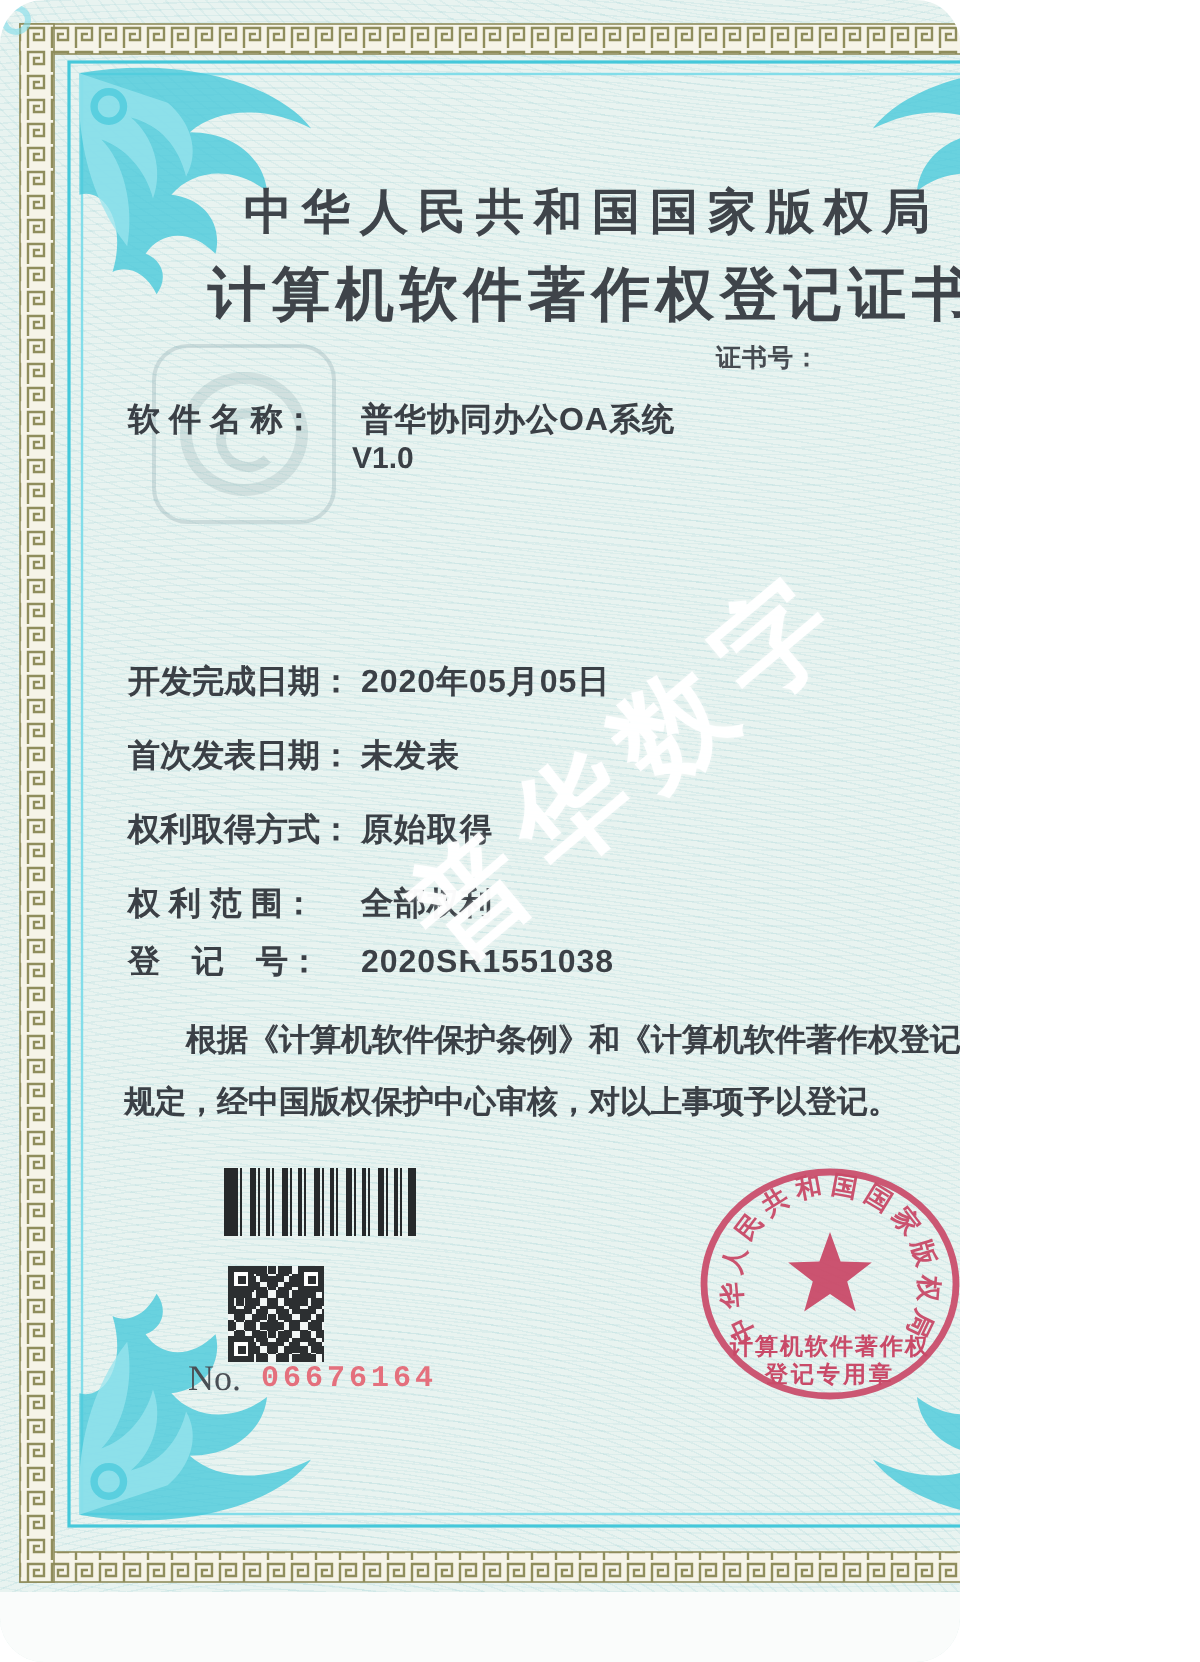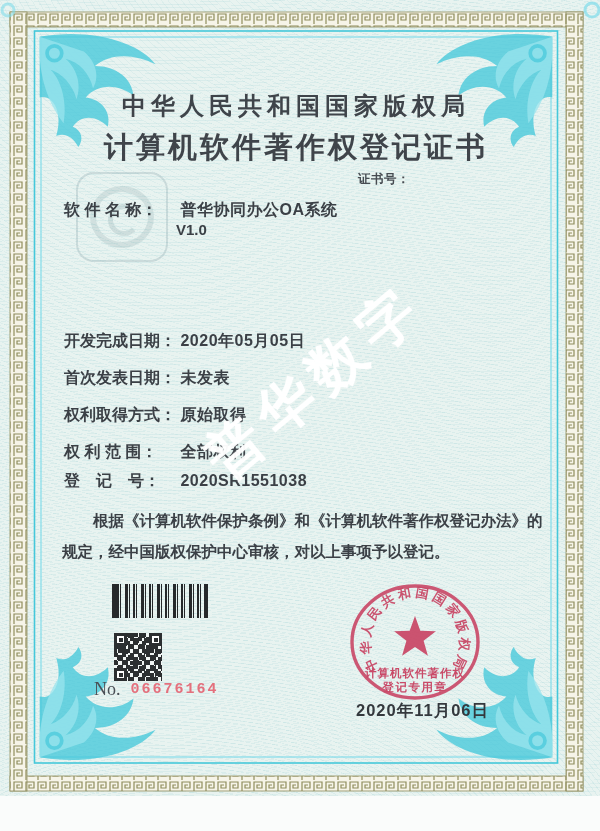--- a/index.html
+++ b/index.html
@@ -1,22 +1,23 @@
 <!DOCTYPE html>
 <html><head>
 <meta charset="utf-8">
 <style>
   html,body{margin:0;padding:0;}
   body{font-family:"Liberation Sans","DejaVu Sans",sans-serif;}
   .page{
-    position:relative;width:600px;height:831px;overflow:hidden;
+    position:relative;width:480px;height:831px;overflow:hidden;
     background-color:#e8f3f0;
     background-image:
       repeating-radial-gradient(ellipse 1300px 860px at 28% 112%, rgba(137,199,205,.16) 0 1px, rgba(255,255,255,0) 1px 5px),
       repeating-radial-gradient(ellipse 1500px 950px at 82% -12%, rgba(137,199,205,.13) 0 1px, rgba(255,255,255,0) 1px 6px);
+    border-radius: 22px;
   }
   .deco{position:absolute;left:0;top:0;z-index:1;}
   .bottom-strip{position:absolute;left:0;top:796px;width:600px;height:35px;background:#fafcfb;z-index:0;}
 
   .center-band{position:absolute;left:34px;width:524px;text-align:center;color:#3f444a;z-index:3;}
   .authority{top:90px;font-size:24px;font-weight:bold;letter-spacing:5px;}
   .cert-title{top:128px;font-size:29px;font-weight:bold;letter-spacing:3px;}
   .cert-no{position:absolute;left:358px;top:171px;font-size:12.5px;font-weight:bold;color:#474c52;z-index:3;display:flex;gap:10px;letter-spacing:.5px;flex-direction:column;}
 
   .field-row{position:absolute;left:64px;font-size:16px;font-weight:bold;color:#3b4046;z-index:3;white-space:nowrap;}
@@ -154,17 +155,16 @@
     <ellipse cx="0" cy="0" rx="63" ry="56" fill="none" stroke="#c94a68" stroke-width="3.4" opacity="0.92"></ellipse>
     <path id="sealArc" d="M -32.9 30.7 A 45 45 0 1 1 32.9 30.7" fill="none"></path>
     <text font-size="13" font-weight="bold" fill="#c94a68" letter-spacing="3.5" opacity="0.95">
       <textPath href="#sealArc" startOffset="50%" text-anchor="middle">中华人民共和国国家版权局</textPath>
     </text>
     <polygon fill="#c94a68" opacity="0.95" points="0,-26 5.3,-11.3 20.9,-10.8 8.6,-1.2 12.9,13.8 0,5 -12.9,13.8 -8.6,-1.2 -20.9,-10.8 -5.3,-11.3"></polygon>
     <text x="0" y="35" text-anchor="middle" font-size="11.5" font-weight="bold" fill="#c94a68" letter-spacing="1">计算机软件著作权</text>
     <text x="0" y="49" text-anchor="middle" font-size="11.5" font-weight="bold" fill="#c94a68" letter-spacing="1.5">登记专用章</text>
   </svg>
 
-  <div class="issue-date">2020年11月06日</div>
 
   <div class="watermark">普华数字</div>
 
 </div>
 
 </body></html>

